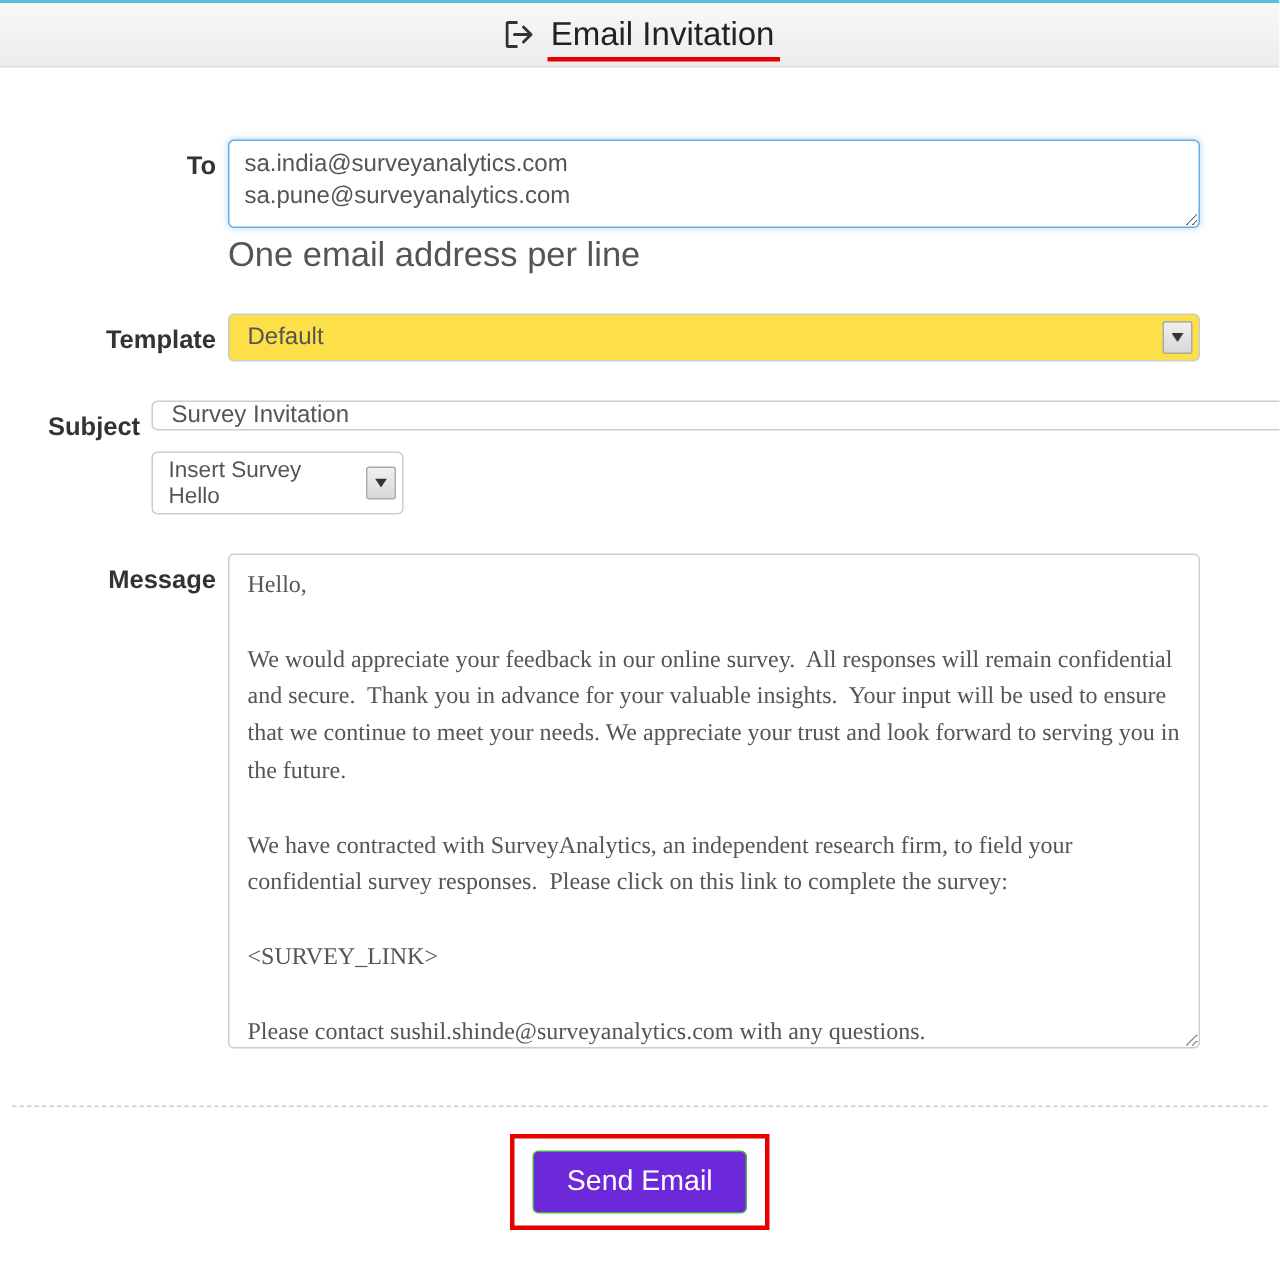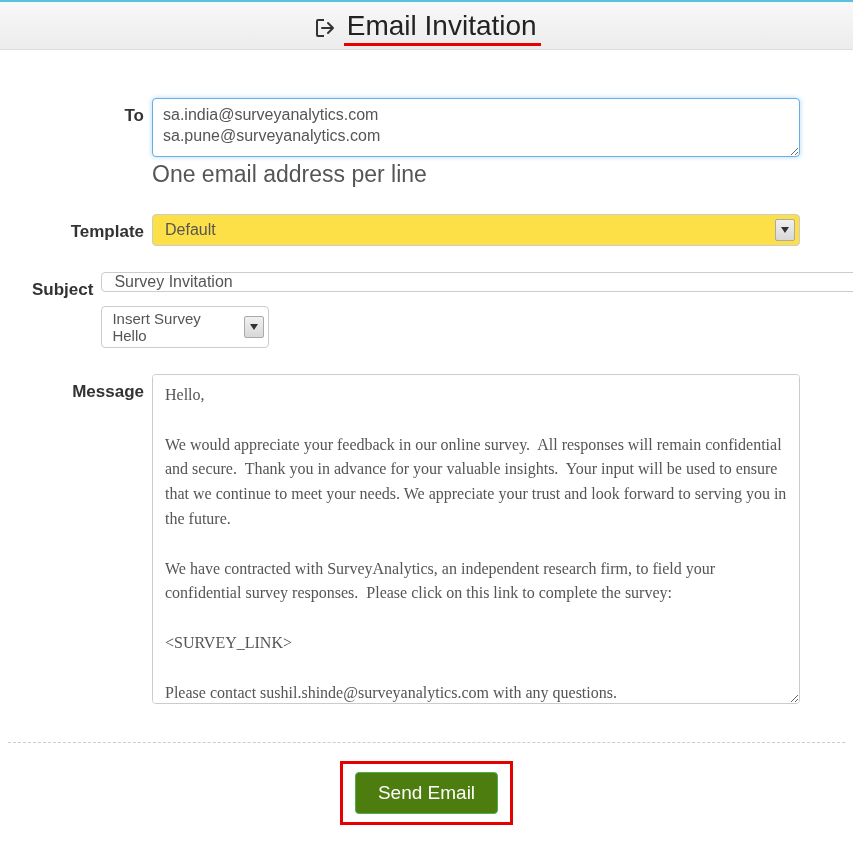--- a/index.html
+++ b/index.html
@@ -15,21 +15,21 @@
   background: linear-gradient(#f8f8f8, #ececec);
   border-bottom: 1px solid #ddd;
   padding: 8px 0 7px 0;
   text-align: center;
 }
 .header-inner {
   display: inline-block;
   position: relative;
 }
 .header-title {
-  font-size: 28px;
+  font-size: 22px;
   font-weight: 400;
   color: #222;
   margin-left: 6px;
 }
 .header-underline {
   position: absolute;
   left: 28px;
   right: -4px;
   bottom: -4px;
   height: 3px;
@@ -157,21 +157,21 @@
 .footer {
   text-align: center;
   padding: 18px 0 22px 0;
 }
 .send-wrap {
   display: inline-block;
   border: 3px solid #e60000;
   padding: 8px 12px;
 }
 button.send-btn {
-  background: #4d7c0f;
+  background: #6d28d9;
   border: 1px solid #4cae4c;
   color: #fff;
   font-size: 19px;
   padding: 9px 22px;
   border-radius: 4px;
   cursor: pointer;
   font-family: inherit;
 }
 </style>
 </head>

